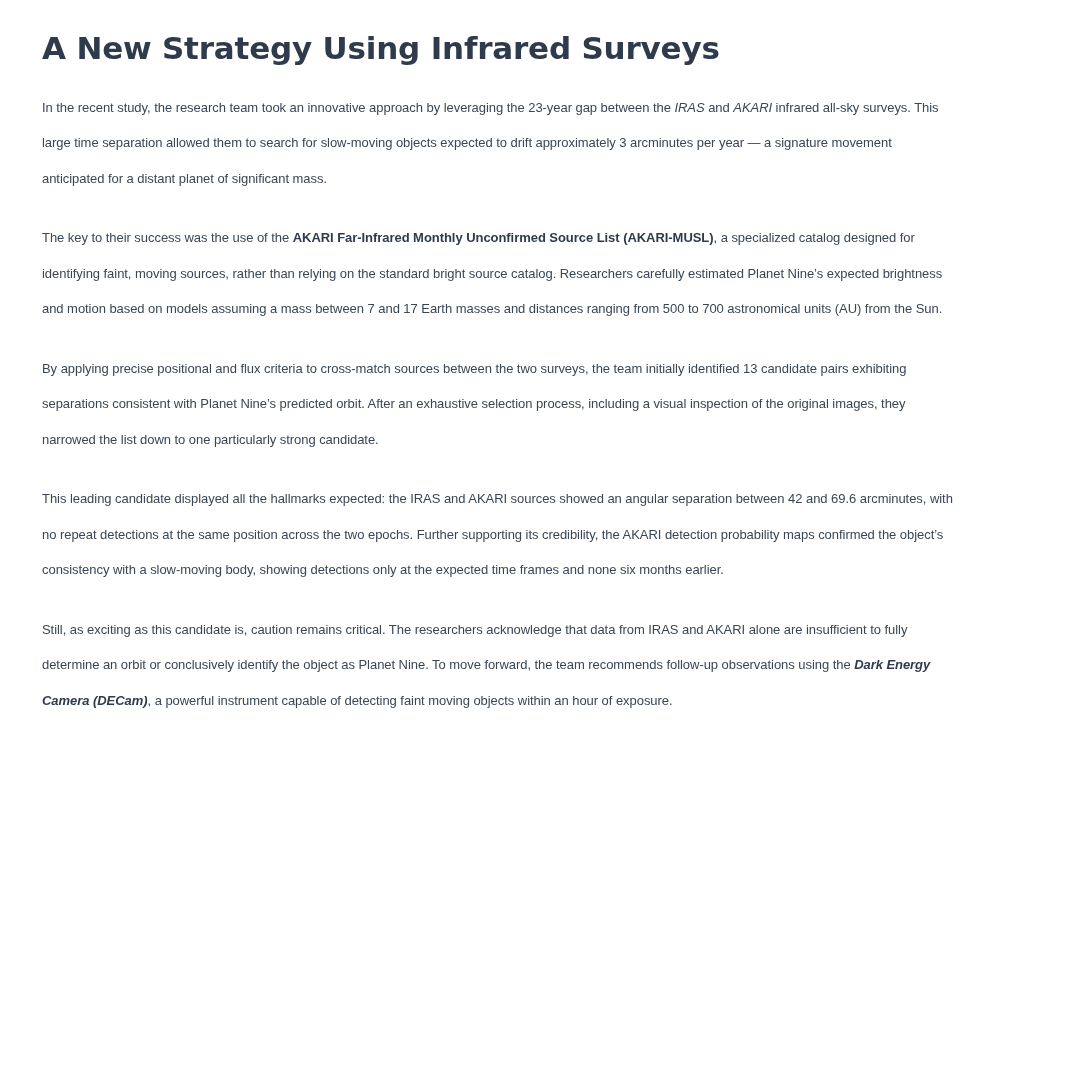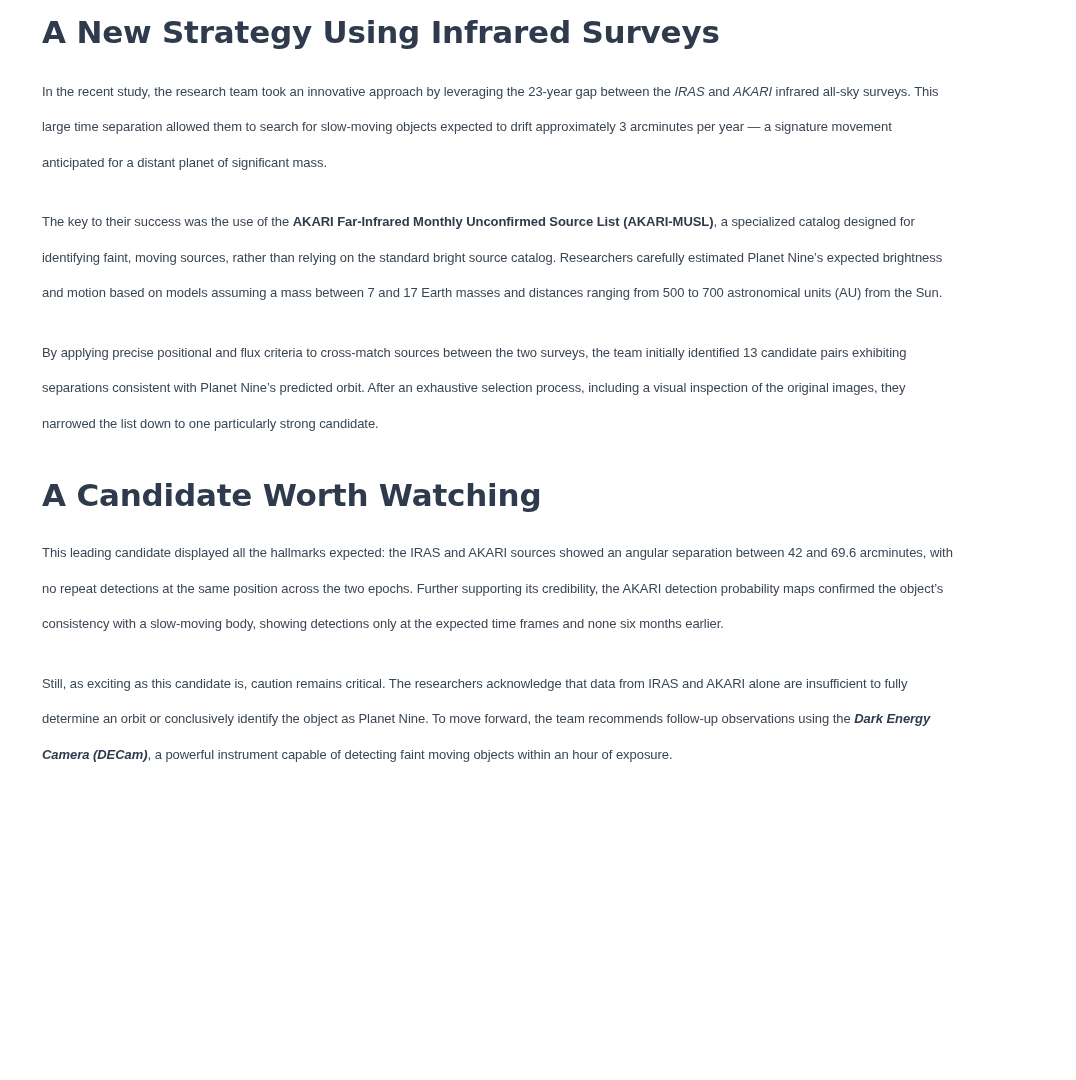--- a/index.html
+++ b/index.html
@@ -11,20 +11,21 @@
     width: 1076px;
     min-height: 1080px;
     font-family: "Liberation Sans", sans-serif;
     color: #333e4d;
     -webkit-font-smoothing: antialiased;
   }
   .page {
     width: 996px;
     box-sizing: border-box;
     padding: 8px 40px 10px 42px;
+    margin-top: 16px;
   }
   h2.section-heading {
     font-family: "DejaVu Sans", sans-serif;
     font-size: 31px;
     line-height: 1.22;
     font-weight: 700;
     color: #2f3b4c;
     margin: 6px 0 22px 0;
     letter-spacing: -0.2px;
   }
@@ -52,19 +53,18 @@
 <div class="page">
 
   <h2 class="section-heading">A New Strategy Using Infrared Surveys</h2>
 
   <p class="body-text"><span>In the recent study, the research team took an innovative approach by leveraging the 23-year gap between the </span><em>IRAS</em><span> and </span><em>AKARI</em><span> infrared all-sky surveys. This large time separation allowed them to search for slow-moving objects expected to drift approximately 3 arcminutes per year — a signature movement anticipated for a distant planet of significant mass.</span></p>
 
   <p class="body-text"><span>The key to their success was the use of the </span><strong>AKARI Far-Infrared Monthly Unconfirmed Source List (AKARI-MUSL)</strong><span>, a specialized catalog designed for identifying faint, moving sources, rather than relying on the standard bright source catalog. Researchers carefully estimated Planet Nine’s expected brightness and motion based on models assuming a mass between 7 and 17 Earth masses and distances ranging from 500 to 700 astronomical units (AU) from the Sun.</span></p>
 
   <p class="body-text"><span>By applying precise positional and flux criteria to cross-match sources between the two surveys, the team initially identified 13 candidate pairs exhibiting separations consistent with Planet Nine’s predicted orbit. After an exhaustive selection process, including a visual inspection of the original images, they narrowed the list down to one particularly strong candidate.</span></p>
 
-  <h2 class="section-heading second">A Candidate Worth Watching</h2>
 
   <p class="body-text"><span>This leading candidate displayed all the hallmarks expected: the IRAS and AKARI sources showed an angular separation between 42 and 69.6 arcminutes, with no repeat detections at the same position across the two epochs. Further supporting its credibility, the AKARI detection probability maps confirmed the object’s consistency with a slow-moving body, showing detections only at the expected time frames and none six months earlier.</span></p>
 
   <p class="body-text"><span>Still, as exciting as this candidate is, caution remains critical. The researchers acknowledge that data from IRAS and AKARI alone are insufficient to fully determine an orbit or conclusively identify the object as Planet Nine. To move forward, the team recommends follow-up observations using the </span><strong><em>Dark Energy Camera (DECam)</em></strong><span>, a powerful instrument capable of detecting faint moving objects within an hour of exposure.</span></p>
 
 </div>
 
 </body></html>

